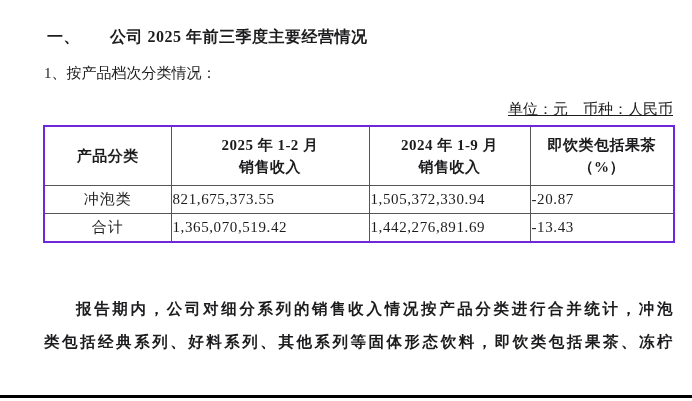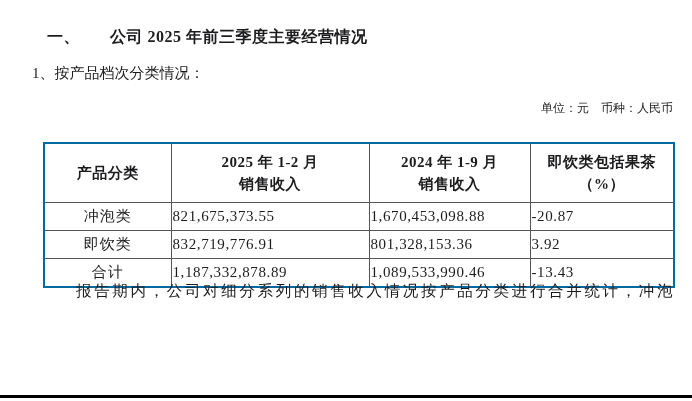--- a/index.html
+++ b/index.html
@@ -17,40 +17,41 @@
     left: 47px;
     top: 27px;
     font-size: 16px;
     font-weight: bold;
     letter-spacing: 0.5px;
     white-space: nowrap;
   }
   .section-number { margin-right: 30px; }
   .subsection-title {
     position: absolute;
-    left: 32px;
+    left: 44px;
     top: 64px;
     font-size: 15px;
     white-space: nowrap;
   }
   .unit-note {
     position: absolute;
     right: 19px;
     top: 100px;
-    font-size: 12px;
+    font-size: 15px;
     white-space: nowrap;
+    text-decoration: underline;
   }
   table.product-table {
     position: absolute;
     left: 43px;
-    top: 142px;
+    top: 125px;
     width: 630px;
     border-collapse: collapse;
     table-layout: fixed;
-    border: 2px solid #0369a1;
+    border: 2px solid #6d28d9;
   }
   .product-table th, .product-table td {
     border: 1px solid #555555;
     overflow: hidden;
   }
   .product-table th {
     height: 56px;
     font-size: 15px;
     font-weight: bold;
     text-align: center;
@@ -62,25 +63,26 @@
   .product-table td {
     height: 25px;
     font-size: 15px;
     vertical-align: middle;
   }
   td.cell-cat { text-align: center; letter-spacing: 1px; }
   td.cell-num { padding-right: 12px; letter-spacing: 0.6px; white-space: nowrap; }
   .para {
     position: absolute;
     left: 44px;
-    top: 274px;
+    top: 292px;
     width: 629px;
     font-size: 15.5px;
     line-height: 33px;
     letter-spacing: 0.5px;
+    font-weight: bold;
   }
   .para-line.just { text-align: justify; text-align-last: justify; }
   .para-line.indent { text-indent: 32px; }
   .bottom-rule {
     position: absolute;
     left: 0;
     top: 395px;
     width: 692px;
     height: 3px;
     background: #000000;
@@ -114,37 +116,32 @@
         <th>2024 年 1-9 月
 销售收入</th>
         <th>即饮类包括果茶
 （%）</th>
       </tr>
     </thead>
     <tbody>
       <tr>
         <td class="cell-cat">冲泡类</td>
         <td class="cell-num">821,675,373.55</td>
-        <td class="cell-num">1,670,453,098.88</td>
+        <td class="cell-num">1,505,372,330.94</td>
         <td class="cell-num">-20.87</td>
       </tr>
       <tr>
-        <td class="cell-cat">即饮类</td>
-        <td class="cell-num">832,719,776.91</td>
-        <td class="cell-num">801,328,153.36</td>
-        <td class="cell-num">3.92</td>
-      </tr>
-      <tr>
         <td class="cell-cat">合计</td>
-        <td class="cell-num">1,187,332,878.89</td>
-        <td class="cell-num">1,089,533,990.46</td>
+        <td class="cell-num">1,365,070,519.42</td>
+        <td class="cell-num">1,442,276,891.69</td>
         <td class="cell-num">-13.43</td>
       </tr>
     </tbody>
   </table>
 
   <div class="para">
     <div class="para-line indent just">报告期内，公司对细分系列的销售收入情况按产品分类进行合并统计，冲泡</div>
+    <div class="para-line just">类包括经典系列、好料系列、其他系列等固体形态饮料，即饮类包括果茶、冻柠</div>
   </div>
 
   <div class="bottom-rule"></div>
 
 </div>
 
 </body></html>

